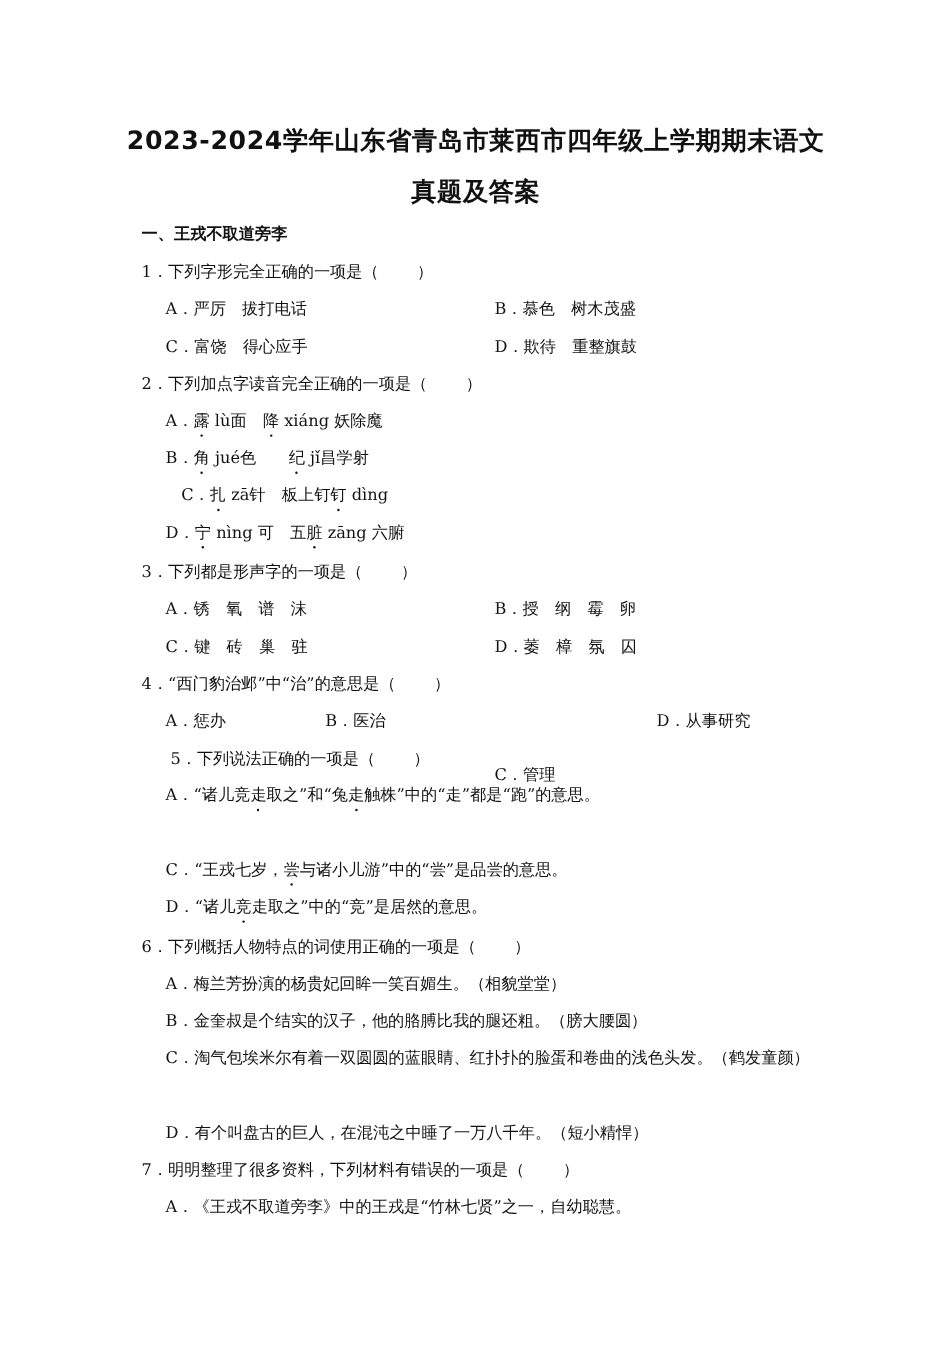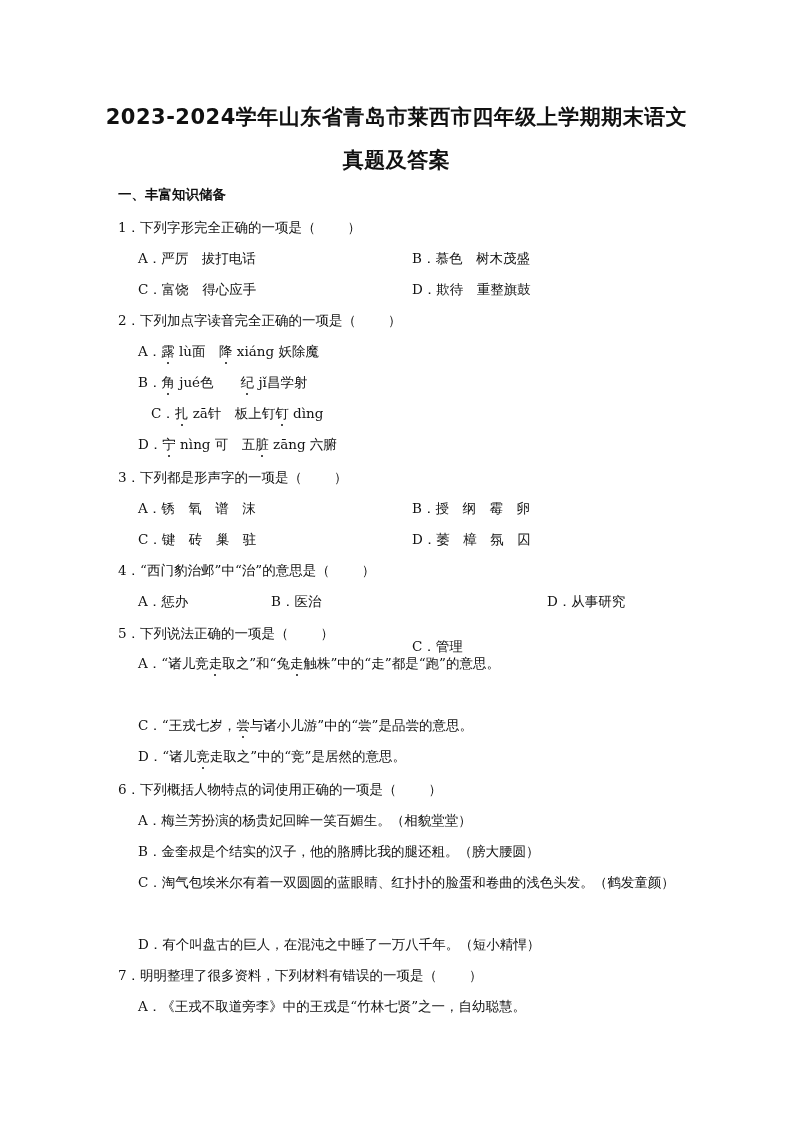--- a/index.html
+++ b/index.html
@@ -26,21 +26,21 @@
   .paren { display: inline-block; width: 32px; }
 </style>
 </head>
 <body>
 
 <div class="page">
 
   <div class="title t1">2023-2024学年山东省青岛市莱西市四年级上学期期末语文</div>
   <div class="title t2">真题及答案</div>
 
-  <div class="section">一、丰富知识储备</div>
+  <div class="section">一、王戎不取道旁李</div>
 
   <div class="line q" style="top:218px;">
     <span>1．下列字形完全正确的一项是（</span><span class="paren"></span><span>）</span>
   </div>
   <div class="line opt" style="top:249px;">A．严厉　拔打电话</div>
   <div class="line opt-b" style="top:249px;">B．慕色　树木茂盛</div>
   <div class="line opt" style="top:280px;">C．富饶　得心应手</div>
   <div class="line opt-b" style="top:280px;">D．欺待　重整旗鼓</div>
 
   <div class="line q" style="top:311px;">
@@ -68,21 +68,21 @@
   <div class="line opt-b" style="top:530px;">D．萎　樟　氛　囚</div>
 
   <div class="line q" style="top:561px;">
     <span>4．“西门豹治邺”中“治”的意思是（</span><span class="paren"></span><span>）</span>
   </div>
   <div class="line opt" style="top:592px;">A．惩办</div>
   <div class="line opt4-b" style="top:592px;">B．医治</div>
   <div class="line opt4-c" style="top:592px;">C．管理</div>
   <div class="line opt4-d" style="top:592px;">D．从事研究</div>
 
-  <div class="line q" style="top:624px;">
+  <div class="line q" style="top:624px;margin-left:24px;">
     <span>5．下列说法正确的一项是（</span><span class="paren"></span><span>）</span>
   </div>
   <div class="line opt" style="top:654px;">
     <span>A．“诸儿竞</span><span class="dot">走</span><span>取之”和“兔</span><span class="dot">走</span><span>触株”中的“走”都是“跑”的意思。</span>
   </div>
   <div class="line opt" style="top:716px;">
     <span>C．“王戎七岁，</span><span class="dot">尝</span><span>与诸小儿游”中的“尝”是品尝的意思。</span>
   </div>
   <div class="line opt" style="top:747px;">
     <span>D．“诸儿</span><span class="dot">竞</span><span>走取之”中的“竞”是居然的意思。</span>

